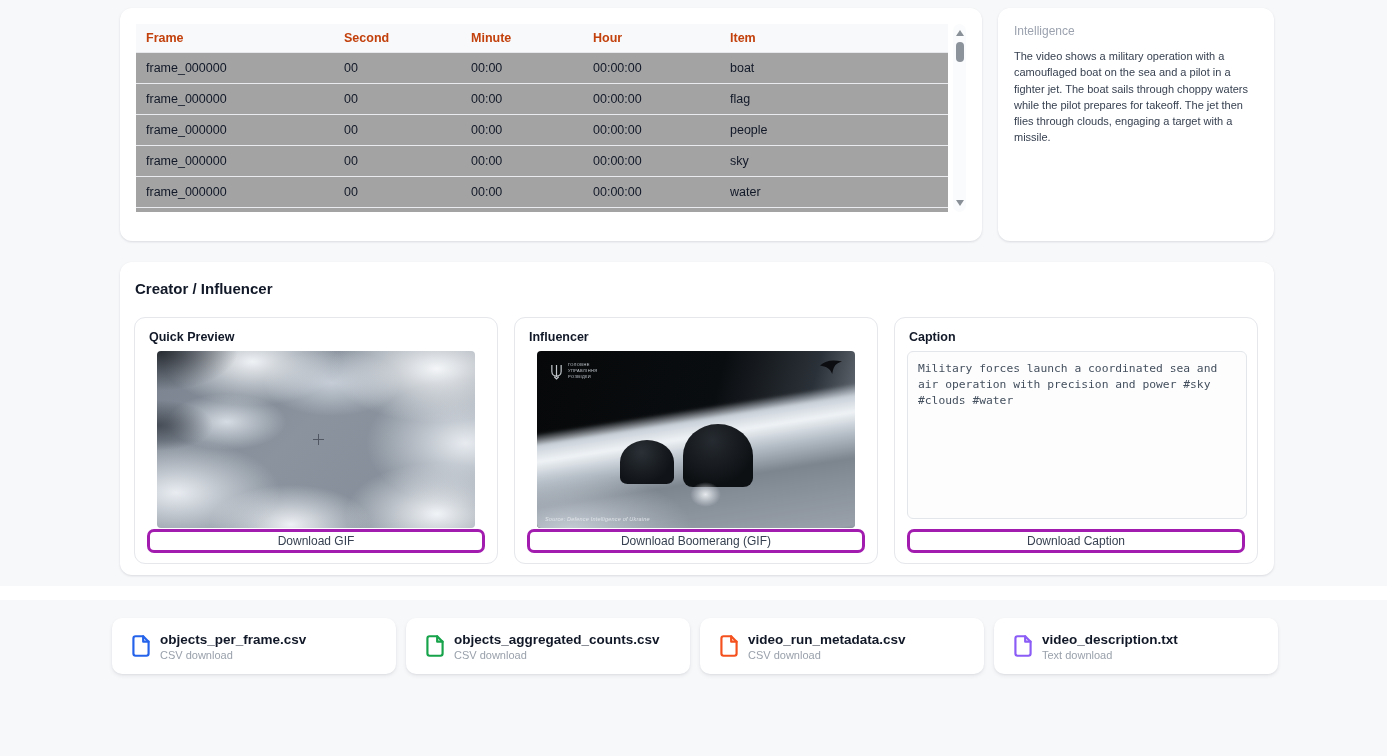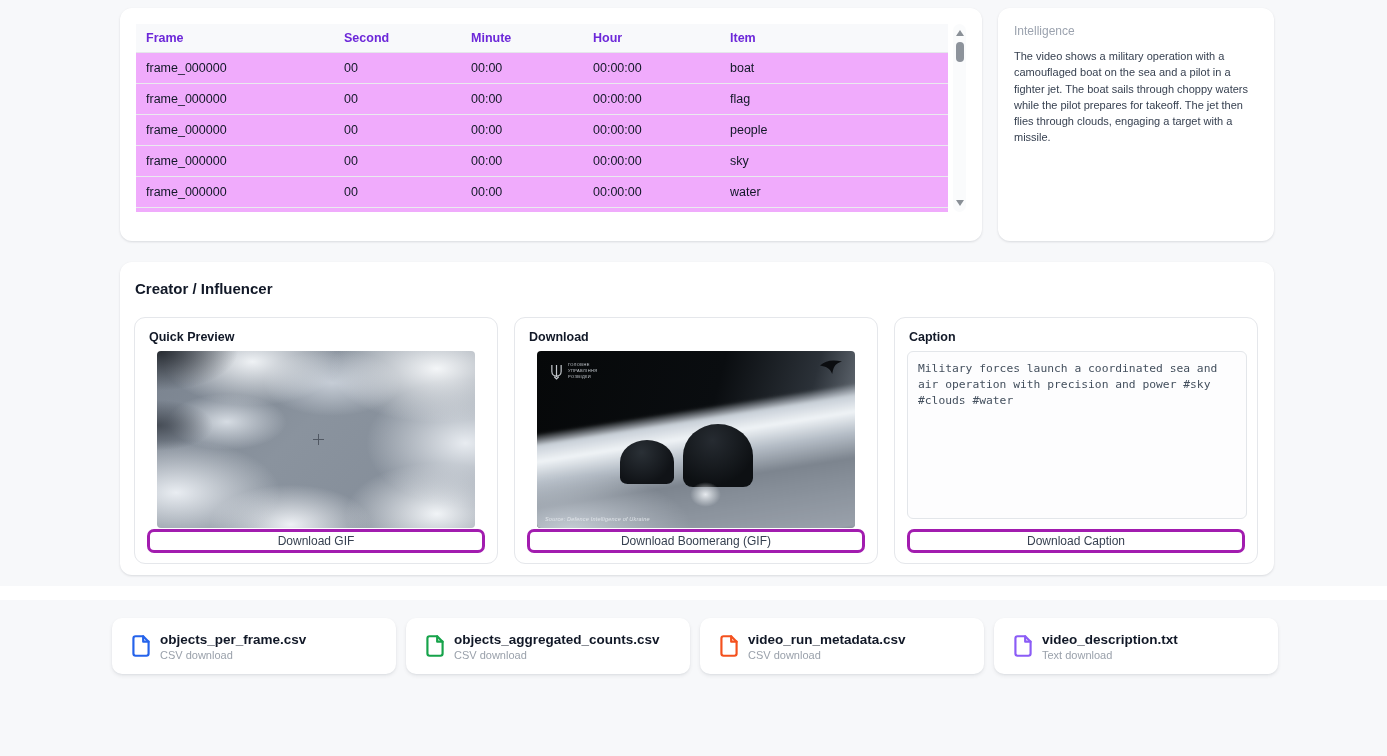--- a/index.html
+++ b/index.html
@@ -19,25 +19,25 @@
     box-shadow:0 1px 2px rgba(16,24,40,.05), 0 1px 3px rgba(16,24,40,.08);
   }
 
   
   .table-card { left:120px; top:8px; width:862px; height:233px; padding:16px; }
   .table-wrap { position:relative; height:188px; }
   .table-scroll { position:absolute; left:0; top:0; right:18px; bottom:0; overflow:hidden; }
   table { width:100%; border-collapse:collapse; table-layout:fixed; }
   thead th {
     background:#f8f9fb; text-align:left; font-size:12.5px; font-weight:700;
-    color:#6d28d9; padding:7px 10px; border-bottom:1px solid #e5e7eb;
+    color:#c2410c; padding:7px 10px; border-bottom:1px solid #e5e7eb;
   }
   tbody td {
     font-size:12.5px; color:#111827; padding:8px 10px; height:30px;
-    border-bottom:1px solid #e9ebee; background:#f0abfc;
+    border-bottom:1px solid #e9ebee; background:#a3a3a3;
     white-space:nowrap; overflow:hidden;
   }
   
   .vscroll { position:absolute; right:0; top:0; width:13px; height:188px; background:#fafbfc; border-radius:7px; }
   .vs-arrow { position:absolute; left:0; width:13px; height:14px; display:flex; align-items:center; justify-content:center; cursor:pointer; }
   .vs-up { top:2px; } .vs-down { bottom:2px; }
   .tri-up { width:0; height:0; border-left:4.5px solid transparent; border-right:4.5px solid transparent; border-bottom:6px solid #8a9097; }
   .tri-down { width:0; height:0; border-left:4.5px solid transparent; border-right:4.5px solid transparent; border-top:6px solid #8a9097; }
   .vs-thumb { position:absolute; left:2.5px; top:18px; width:8px; height:20px; background:#8d939b; border-radius:5px; cursor:pointer; }
 
@@ -222,21 +222,21 @@
 
       <div class="subcard">
         <div class="subcard-title">Quick Preview</div>
         <div class="media qp-img">
           <div class="crosshair"></div>
         </div>
         <button class="btn">Download GIF</button>
       </div>
 
       <div class="subcard">
-        <div class="subcard-title">Download</div>
+        <div class="subcard-title">Influencer</div>
         <div class="media bm-img">
           <div class="bm-band"></div>
           <div class="bm-glow"></div>
           <div class="bm-dome1"></div>
           <div class="bm-dome2"></div>
           <div class="bm-splash"></div>
           <div class="bm-logo">
             <svg width="13" height="17" viewBox="0 0 14 18" fill="none" stroke="#e3e8ed" stroke-width="1.3">
               <path d="M2 2 v7 a5 5 0 0 0 10 0 V2"></path>
                 <path d="M7 2 v13"></path>

